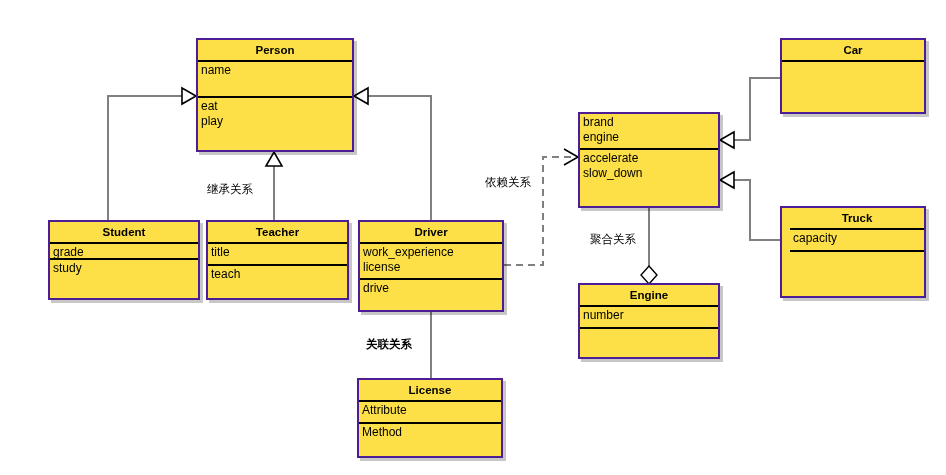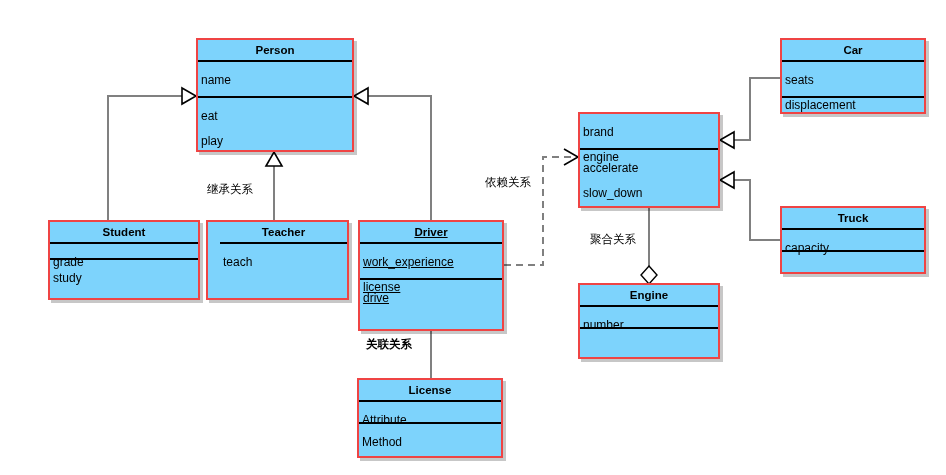--- a/index.html
+++ b/index.html
@@ -8,22 +8,22 @@
     background:#ffffff;
     font-family:"Liberation Sans","DejaVu Sans",sans-serif;
     overflow:hidden;
     position:relative;
   }
   #canvas{position:absolute;left:0;top:0;width:946px;height:475px;}
   #edges{position:absolute;left:0;top:0;width:946px;height:475px;pointer-events:none;}
 
   .uml-class{
     position:absolute;
-    background:#7dd3fc;
-    border:2px solid #ef4444;
+    background:#fde047;
+    border:2px solid #4c1d95;
     box-sizing:border-box;
     box-shadow:3px 3px 0 rgba(0,0,0,0.22);
     overflow:hidden;
   }
   .uml-title{
     text-align:center;
     font-weight:bold;
     font-size:11.5px;
     line-height:14px;
     padding:3px 2px 3px 2px;
@@ -32,21 +32,21 @@
     white-space:nowrap;
   }
   .uml-compartment{
     font-size:12px;
     line-height:15px;
     padding:1px 3px 2px 3px;
     color:#000;
     box-sizing:border-box;
   }
   .uml-compartment.divided{border-bottom:2px solid #000000;}
-  .uml-compartment .row{white-space:nowrap;margin-top:10px;}
+  .uml-compartment .row{white-space:nowrap;}
 
   .edge-label{
     position:absolute;
     font-size:11.5px;
     line-height:14px;
     color:#000;
     background:transparent;
     white-space:nowrap;
   }
 </style>
@@ -111,28 +111,31 @@
   <div class="uml-class" style="left:48px;top:220px;width:152px;height:80px;">
     <div class="uml-title">Student</div>
     <div class="uml-compartment divided" style="height:16px;">
       <div class="row">grade</div>
     </div>
     <div class="uml-compartment">
       <div class="row">study</div>
     </div>
   </div>
 
-  <div class="uml-class" style="left:206px;top:220px;width:143px;height:80px;padding-left:12px;">
+  <div class="uml-class" style="left:206px;top:220px;width:143px;height:80px;">
     <div class="uml-title">Teacher</div>
+    <div class="uml-compartment divided" style="height:22px;">
+      <div class="row">title</div>
+    </div>
     <div class="uml-compartment">
       <div class="row">teach</div>
     </div>
   </div>
 
-  <div class="uml-class" style="left:358px;top:220px;width:146px;height:111px;text-decoration:underline;">
+  <div class="uml-class" style="left:358px;top:220px;width:146px;height:92px;">
     <div class="uml-title">Driver</div>
     <div class="uml-compartment divided" style="height:36px;">
       <div class="row">work_experience</div>
       <div class="row">license</div>
     </div>
     <div class="uml-compartment">
       <div class="row">drive</div>
     </div>
   </div>
 
@@ -152,28 +155,24 @@
       <div class="row">engine</div>
     </div>
     <div class="uml-compartment">
       <div class="row">accelerate</div>
       <div class="row">slow_down</div>
     </div>
   </div>
 
   <div class="uml-class" style="left:780px;top:38px;width:146px;height:76px;">
     <div class="uml-title">Car</div>
-    <div class="uml-compartment divided" style="height:36px;">
-      <div class="row">seats</div>
-      <div class="row">displacement</div>
-    </div>
     <div class="uml-compartment"></div>
   </div>
 
-  <div class="uml-class" style="left:780px;top:206px;width:146px;height:68px;">
+  <div class="uml-class" style="left:780px;top:206px;width:146px;height:92px;padding-left:8px;">
     <div class="uml-title">Truck</div>
     <div class="uml-compartment divided" style="height:22px;">
       <div class="row">capacity</div>
     </div>
     <div class="uml-compartment"></div>
   </div>
 
   <div class="uml-class" style="left:578px;top:283px;width:142px;height:76px;">
     <div class="uml-title">Engine</div>
     <div class="uml-compartment divided" style="height:22px;">

